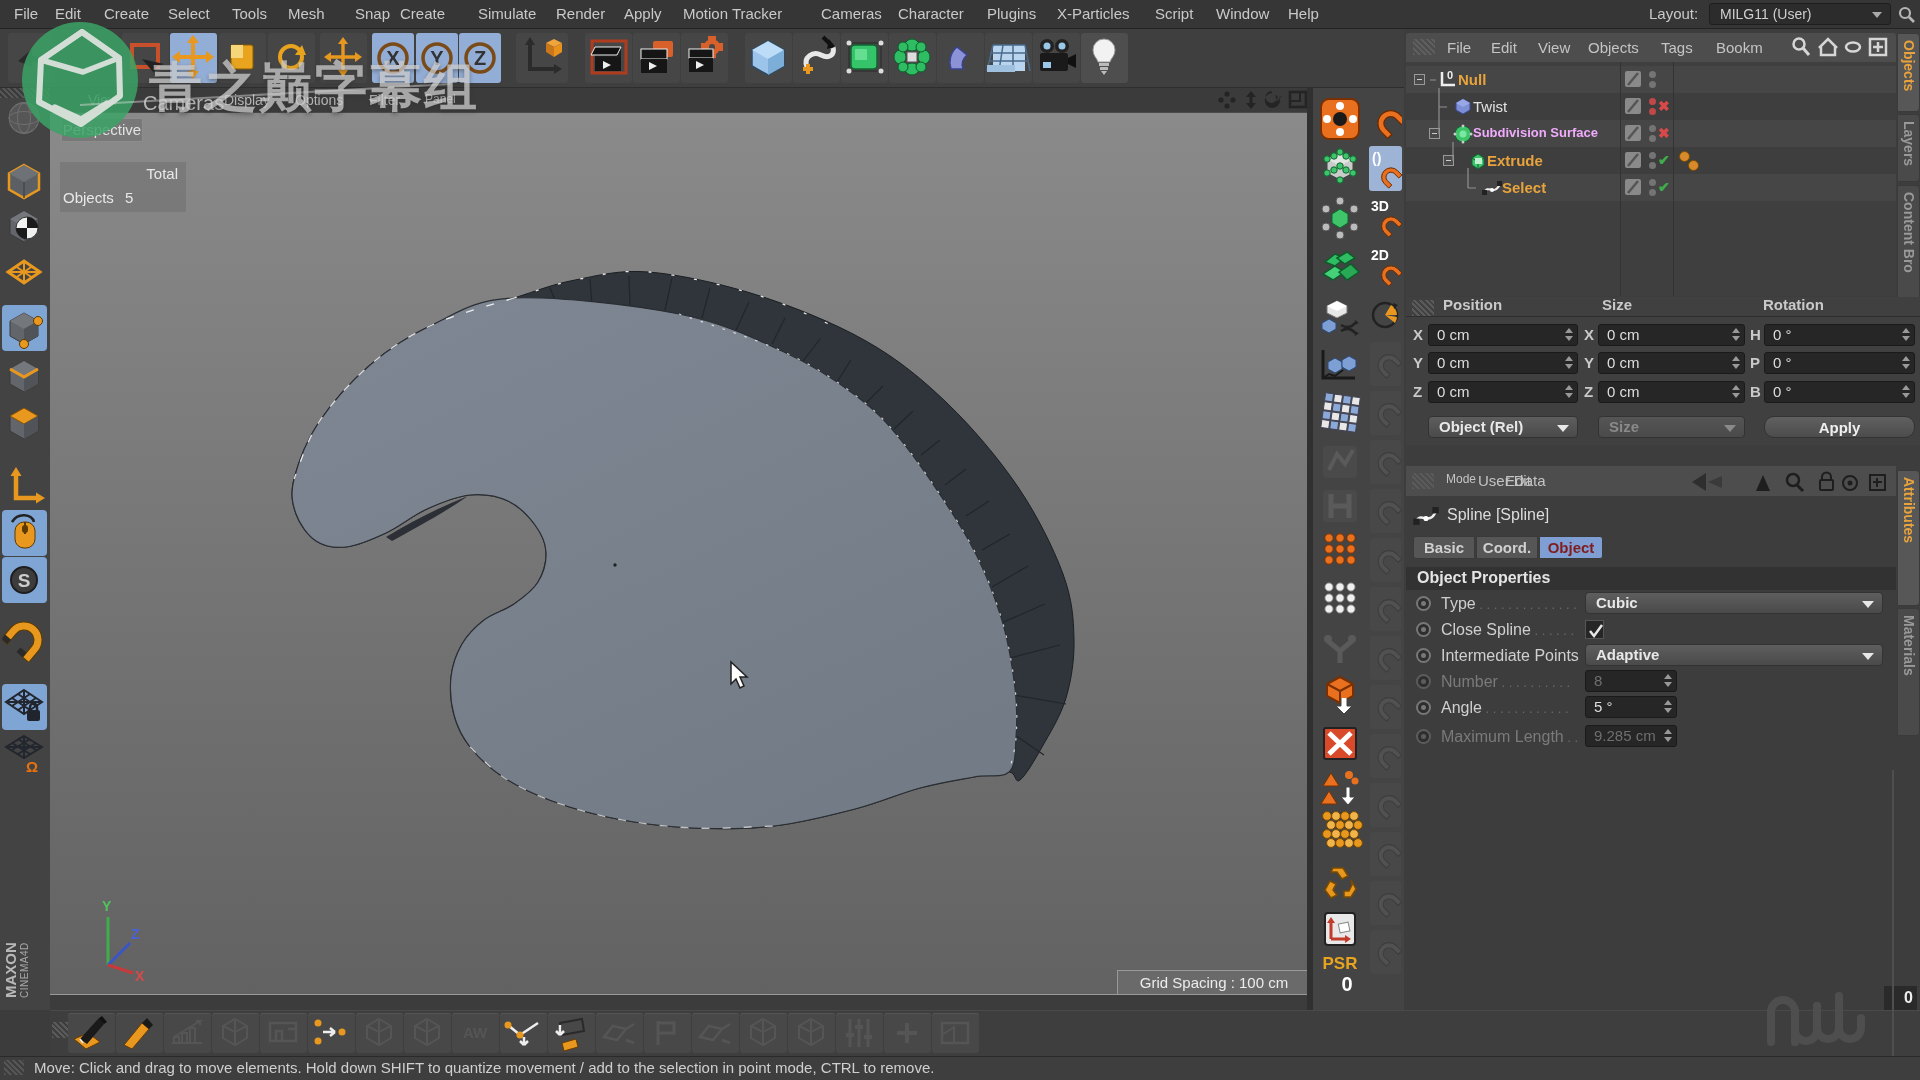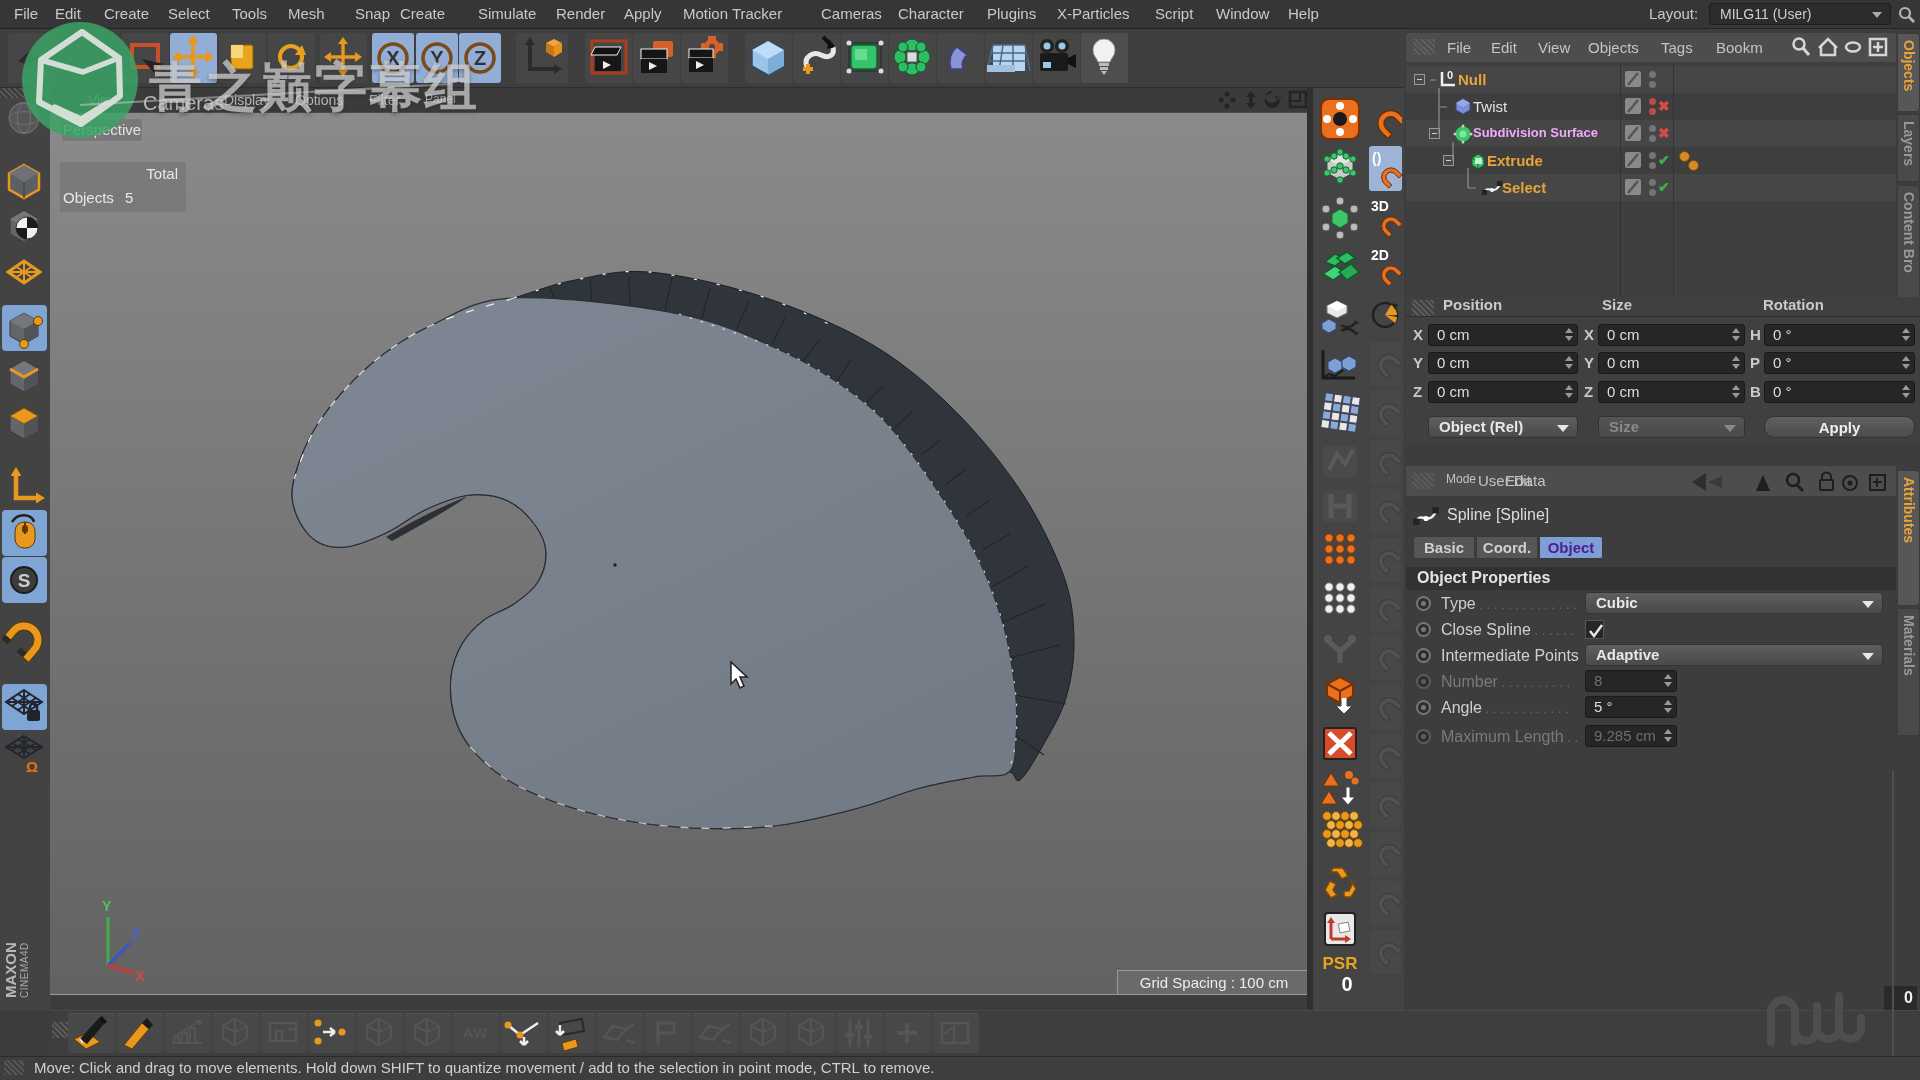--- a/index.html
+++ b/index.html
@@ -796,21 +796,21 @@
     <path d="M132 10 v-3 a4 4 0 0 1 9 0 v3" fill="none" stroke="#1e1e1e" stroke-width="2"></path>
     <circle cx="160" cy="13" r="7" fill="none" stroke="#1e1e1e" stroke-width="2"></circle>
     <circle cx="160" cy="13" r="2.5" fill="#1e1e1e"></circle>
     <rect x="180" y="5" width="15" height="15" fill="none" stroke="#1e1e1e" stroke-width="2"></rect>
     <path d="M187 8 v9 M183 12 h9" stroke="#1e1e1e" stroke-width="2"></path>
   </svg>
 <div class="abs" style="left:1412px;top:502px;width:28px;height:28px"><svg width="28" height="28" viewBox="0 0 22 22">22"&gt;<path d="M3 16 C 7 6, 13 20, 19 7" stroke="#eee" stroke-width="2" fill="none"></path><rect x="1" y="13" width="5" height="5" fill="#222"></rect><rect x="16" y="4" width="5" height="5" fill="#222"></rect><circle cx="11" cy="13" r="2" fill="#fff"></circle></svg></div>
 <div class="txt" style="left:1447px;top:506px;font-size:16px;color:#dcdcdc">Spline [Spline]</div>
 <div class="abs" style="left:1413px;top:536px;width:62px;height:23px;background:#565656;border:1px solid #3a3a3a;border-radius:3px 0 0 3px;color:#d0d0d0;font-size:15px;font-weight:bold;text-align:center;line-height:21px">Basic</div>
 <div class="abs" style="left:1476px;top:536px;width:62px;height:23px;background:#565656;border:1px solid #3a3a3a;color:#d0d0d0;font-size:15px;font-weight:bold;text-align:center;line-height:21px">Coord.</div>
-<div class="abs" style="left:1539px;top:536px;width:64px;height:23px;background:#7f9fd4;border:1px solid #3a3a3a;border-radius:0 3px 3px 0;color:#4c1d95;font-size:15px;font-weight:bold;text-align:center;line-height:21px">Object</div>
+<div class="abs" style="left:1539px;top:536px;width:64px;height:23px;background:#7f9fd4;border:1px solid #3a3a3a;border-radius:0 3px 3px 0;color:#7f1d1d;font-size:15px;font-weight:bold;text-align:center;line-height:21px">Object</div>
 <div class="abs" style="left:1406px;top:567px;width:490px;height:23px;background:#323232;color:#e4e4e4;font-size:16px;font-weight:bold;line-height:22px;padding-left:11px">Object Properties</div>
 <div class="abs" style="left:1416px;top:596px;width:15px;height:15px;border-radius:50%;background:#2e2e2e;border:2px solid #777">
     <div style="position:absolute;left:3px;top:3px;width:5px;height:5px;border-radius:50%;background:#777"></div>
   </div>
 <div class="txt" style="left:1441px;top:595px;font-size:16px;color:#cfcfcf">Type<span style="color:#6a6a6a;font-size:13px"> . . . . . . . . . . . . . .</span></div>
 <div class="abs" style="left:1416px;top:622px;width:15px;height:15px;border-radius:50%;background:#2e2e2e;border:2px solid #777">
     <div style="position:absolute;left:3px;top:3px;width:5px;height:5px;border-radius:50%;background:#777"></div>
   </div>
 <div class="txt" style="left:1441px;top:621px;font-size:16px;color:#cfcfcf">Close Spline<span style="color:#6a6a6a;font-size:13px"> . . . . . .</span></div>
 <div class="abs" style="left:1416px;top:648px;width:15px;height:15px;border-radius:50%;background:#2e2e2e;border:2px solid #777">

